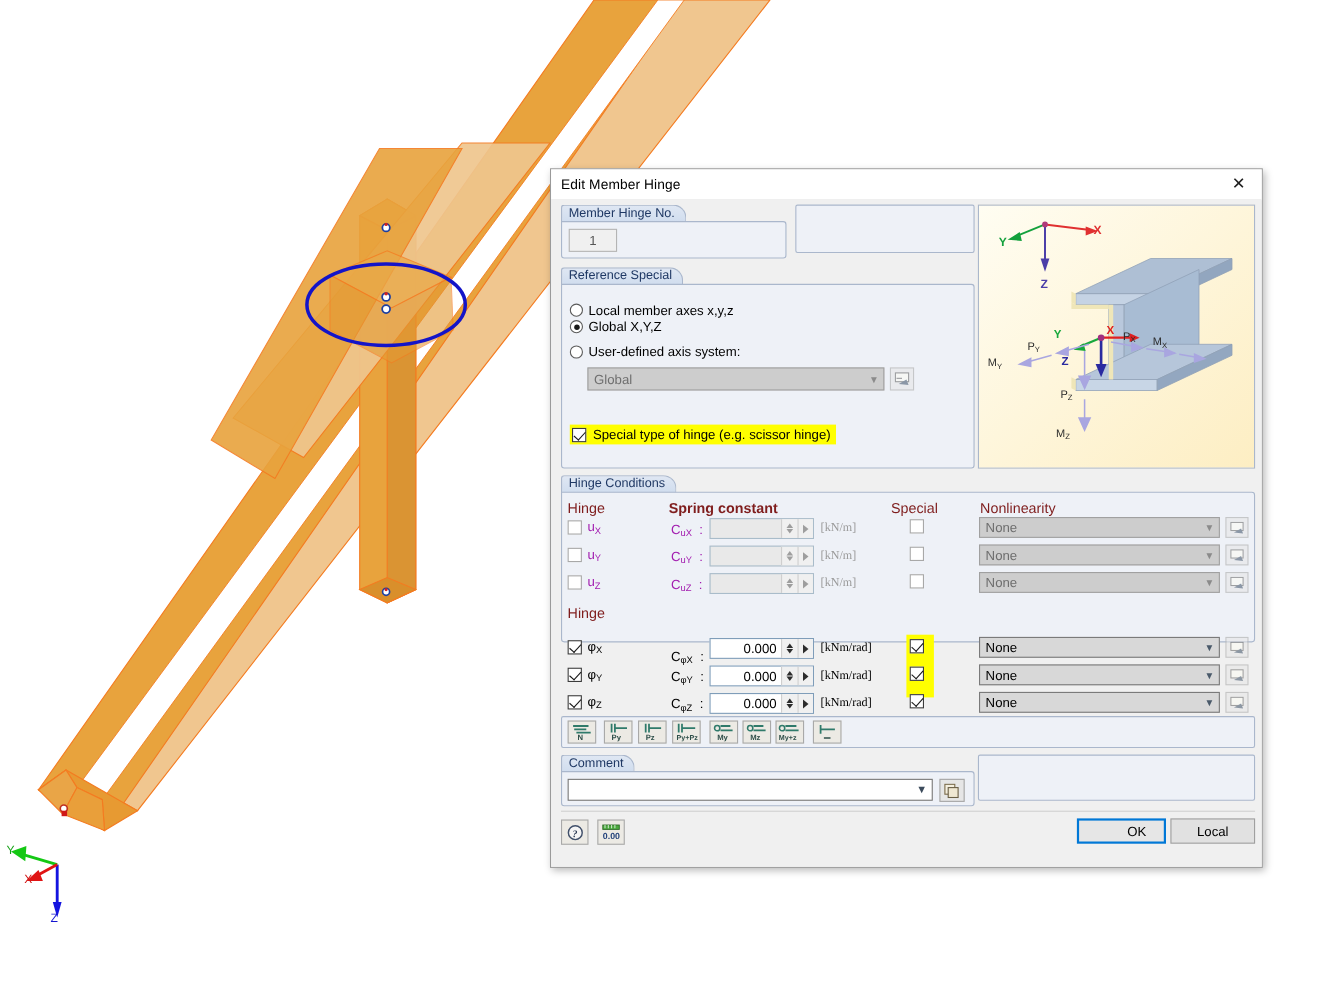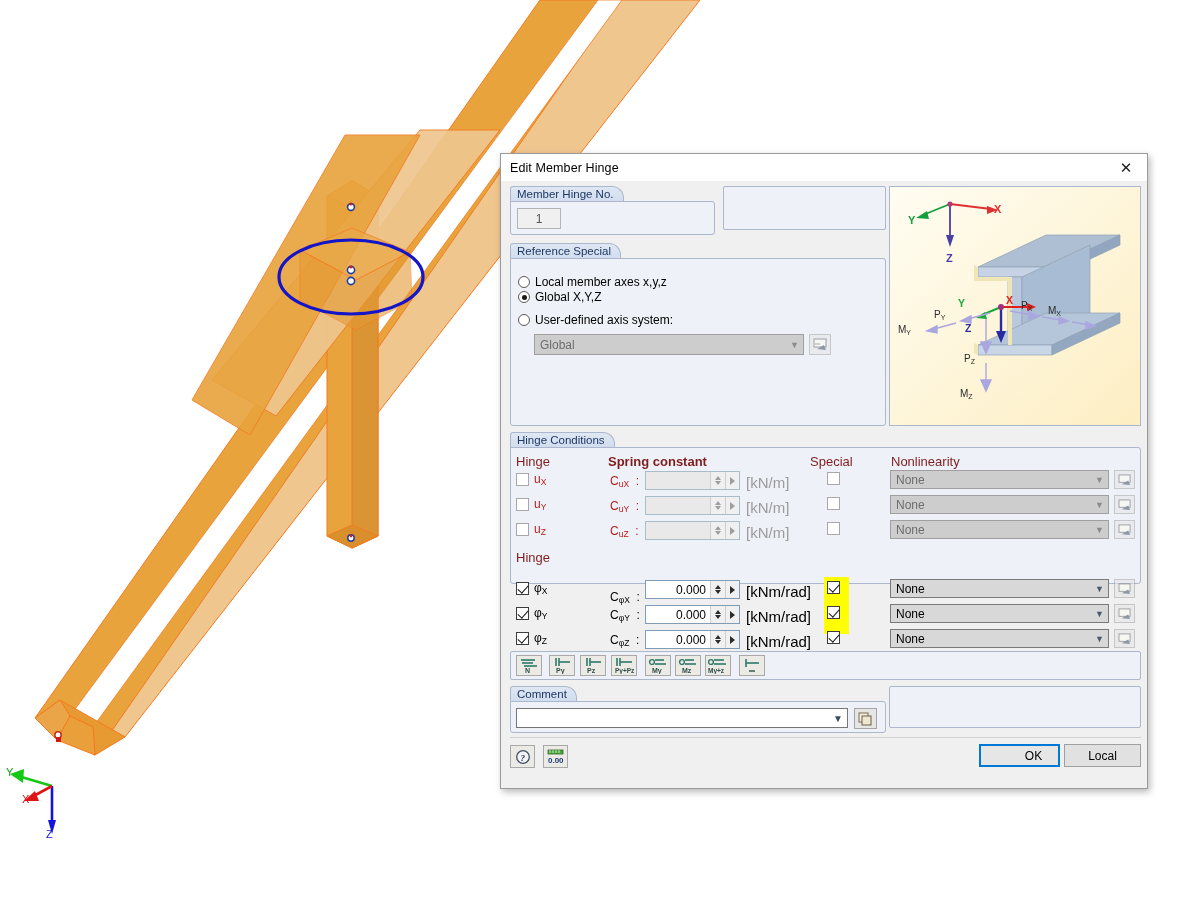--- a/index.html
+++ b/index.html
@@ -107,21 +107,21 @@
   .cbx.on::after{
     content:"";position:absolute;left:3px;top:0px;width:5px;height:9px;
     border:solid #1a1a1a;border-width:0 1.7px 1.7px 0;transform:rotate(42deg);
   }
 
   .hl{background:#ffff00;}
 
   
   .colhead{position:absolute;font-size:13px;color:#7f1d1d;}
   .lbl{position:absolute;font-size:12px;color:#000;white-space:nowrap;}
-  .lbl.dis{color:#b91c1c;}
+  .lbl.dis{color:#a21caf;}
   sub{font-size:8.5px;vertical-align:baseline;position:relative;top:2px;}
 
   
   .spin{
     position:absolute;box-sizing:border-box;height:19px;
     border:1px solid #7f9db9;background:#fff;display:flex;align-items:center;
   }
   .spin.dis{background:#e9e9e9;border-color:#a9bcca;}
   .spin .val{
     flex:1;text-align:right;padding-right:4px;font-size:12px;color:#000;
@@ -141,21 +141,21 @@
     width:13px;height:100%;border-left:1px solid #cfcfcf;background:#f0f0f0;
     display:flex;align-items:center;justify-content:center;flex:none;
   }
   .spin .mor i{
     display:block;width:0;height:0;border-top:4px solid transparent;
     border-bottom:4px solid transparent;border-left:5px solid #2c2c2c;
   }
   .spin.dis .upd i.u{border-bottom-color:#9e9e9e;}
   .spin.dis .upd i.d{border-top-color:#9e9e9e;}
   .spin.dis .mor i{border-left-color:#9e9e9e;}
-  .unit{position:absolute;font-size:15px;color:#000;}
+  .unit{position:absolute;font-size:11px;color:#000;font-family:Liberation Serif, serif;}
   .unit.dis{color:#9b9b9b;}
 
   
   .condbar{
     position:absolute;box-sizing:border-box;background:#eef1f7;
     border:1px solid #aab7cc;border-radius:2px;
   }
   .tbtn{
     position:absolute;width:26px;height:21px;box-sizing:border-box;
     border:1px solid #a9a9a9;background:#eceae4;
@@ -285,20 +285,24 @@
         <span class="arr">▼</span>
       </div>
       <div class="pickbtn dis" style="left:299px;top:91px;width:22px;height:21px;">
         <svg width="15" height="13" viewBox="0 0 15 13">
           <rect x="1" y="1" width="12" height="8" fill="#fdfdf5" stroke="#5a5a5a" stroke-width="1"></rect>
           <path d="M2,6 L7,6" stroke="#6a6a6a" stroke-width="1"></path>
           <path d="M4,11 L11,7 L13,12 Z" fill="#3c4f66"></path>
         </svg>
       </div>
 
+      <div class="rowr hl" style="left:8px;top:143px;height:18px;padding:0 5px 0 2px;gap:6px;">
+        <span class="cbx on"></span>
+        <span class="rtxt">Special type of hinge (e.g. scissor hinge)</span>
+      </div>
     </div>
 
     <div style="position:absolute;left:388px;top:5px;width:252px;height:240px;border:1px solid #aab7cc;box-sizing:border-box;background:#fdf6e1;">
       <svg width="250" height="238" viewBox="0 0 250 238">
         <defs>
           <linearGradient id="bgG" x1="0" y1="0" x2="1" y2="1">
             <stop offset="0" stop-color="#fffdf2"></stop>
               <stop offset="1" stop-color="#fdeec3"></stop>
           </linearGradient>
         </defs>

